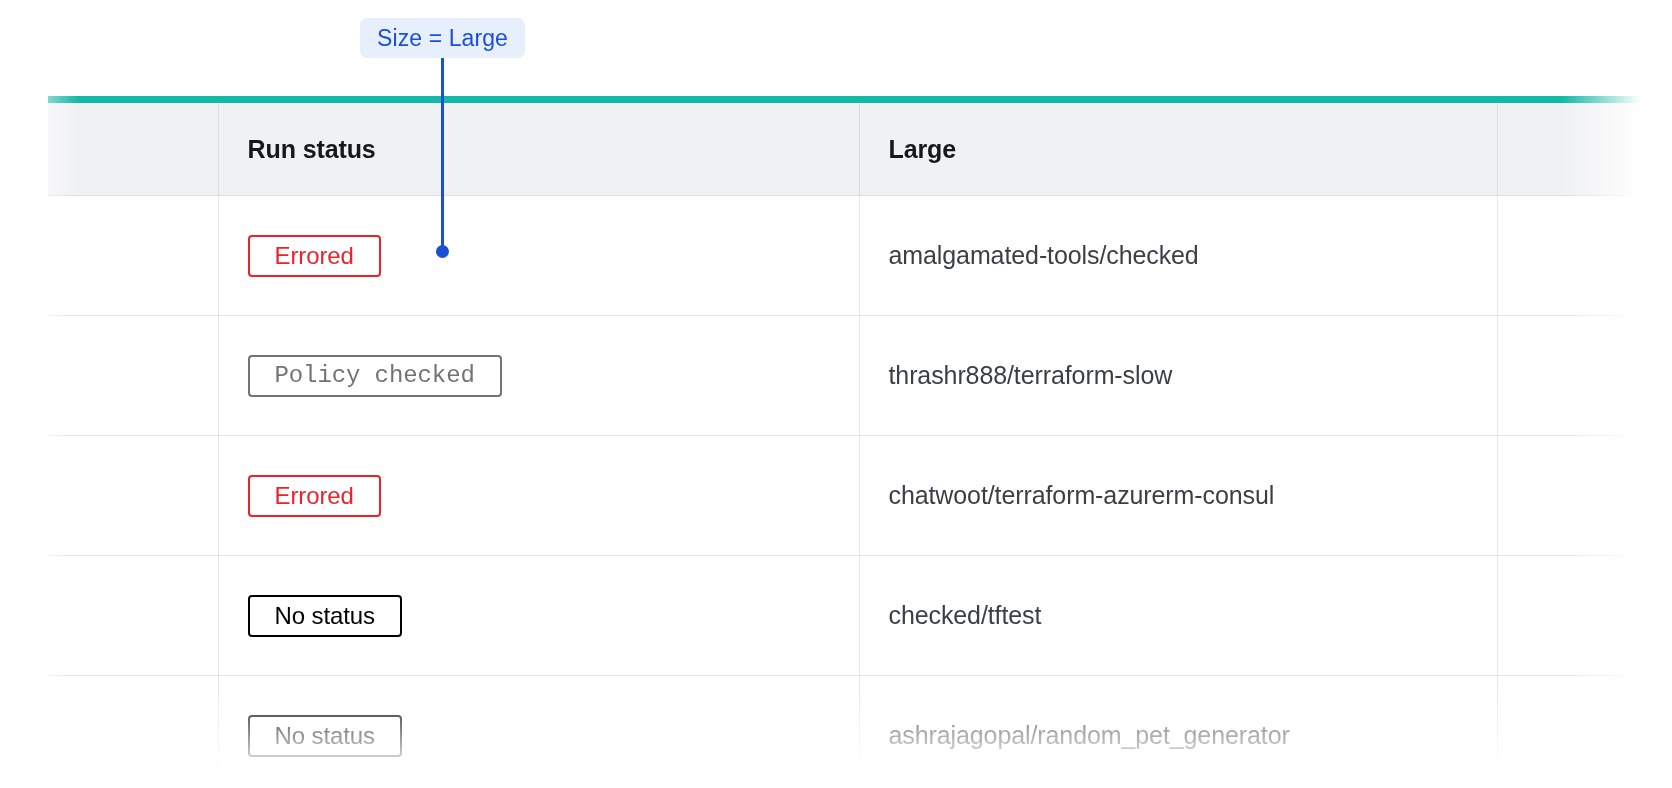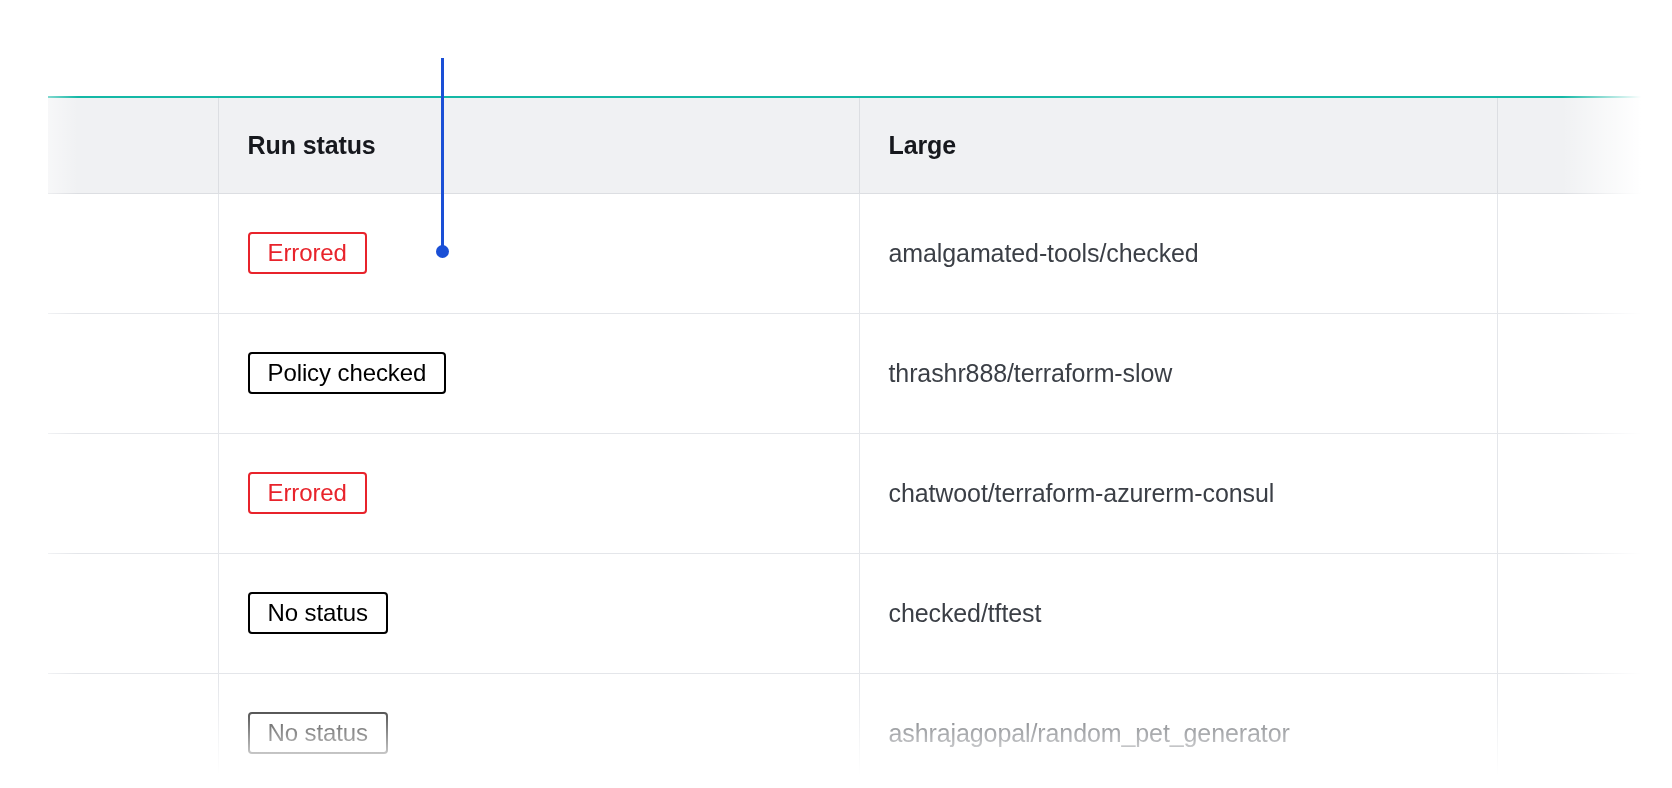--- a/index.html
+++ b/index.html
@@ -76,21 +76,21 @@
   }
 
   .tbl col.c-spacer { width: 170px; }
   .tbl col.c-status { width: 641px; }
   .tbl col.c-repo   { width: 638px; }
   .tbl col.c-extra  { width: 231px; }
 
   .tbl thead th {
     height: 96px;
     background: #f0f1f3;
-    border-top: 2px solid #14b8a6;
+    border-top: 7px solid #14b8a6;
     border-bottom: 1px solid #dcdee2;
     border-right: 1px solid #dcdee2;
     text-align: left;
     vertical-align: middle;
     padding: 0 0 0 29px;
     font-size: 25px;
     font-weight: 700;
     color: #16181d;
     letter-spacing: -0.1px;
   }
@@ -111,31 +111,31 @@
   }
   .tbl tbody td.td-spacer { padding: 0; }
   .tbl tbody td.td-extra  { border-right: none; }
 
   
   .pill {
     display: inline-flex;
     align-items: center;
     justify-content: center;
     height: 42px;
-    padding: 0 18px;
+    padding: 0 25px;
     border: 2px solid currentColor;
     border-radius: 4px;
     font-size: 24px;
     line-height: 1;
     letter-spacing: -0.1px;
     background: #ffffff;
     white-space: nowrap;
   }
   .pill.errored        { color: #e8232b; }
-  .pill.policy-checked { color: #000000; }
+  .pill.policy-checked { color: #737373; font-family: Liberation Mono, monospace; }
   .pill.no-status      { color: #000000; }
 
   
   .fade-left {
     position: absolute;
     left: 0; top: 0;
     width: 78px; height: 692px;
     background: linear-gradient(to right, #ffffff 18%, rgba(255,255,255,0) 100%);
     pointer-events: none;
   }
@@ -225,14 +225,15 @@
       </tbody>
     </table>
 
     <div class="fade-left"></div>
     <div class="fade-right"></div>
     <div class="fade-bottom"></div>
   </div>
 
   <div class="callout-line"></div>
   <div class="callout-dot"></div>
+  <div class="callout-badge">Size = Large</div>
 
 </div>
 
 </body></html>

